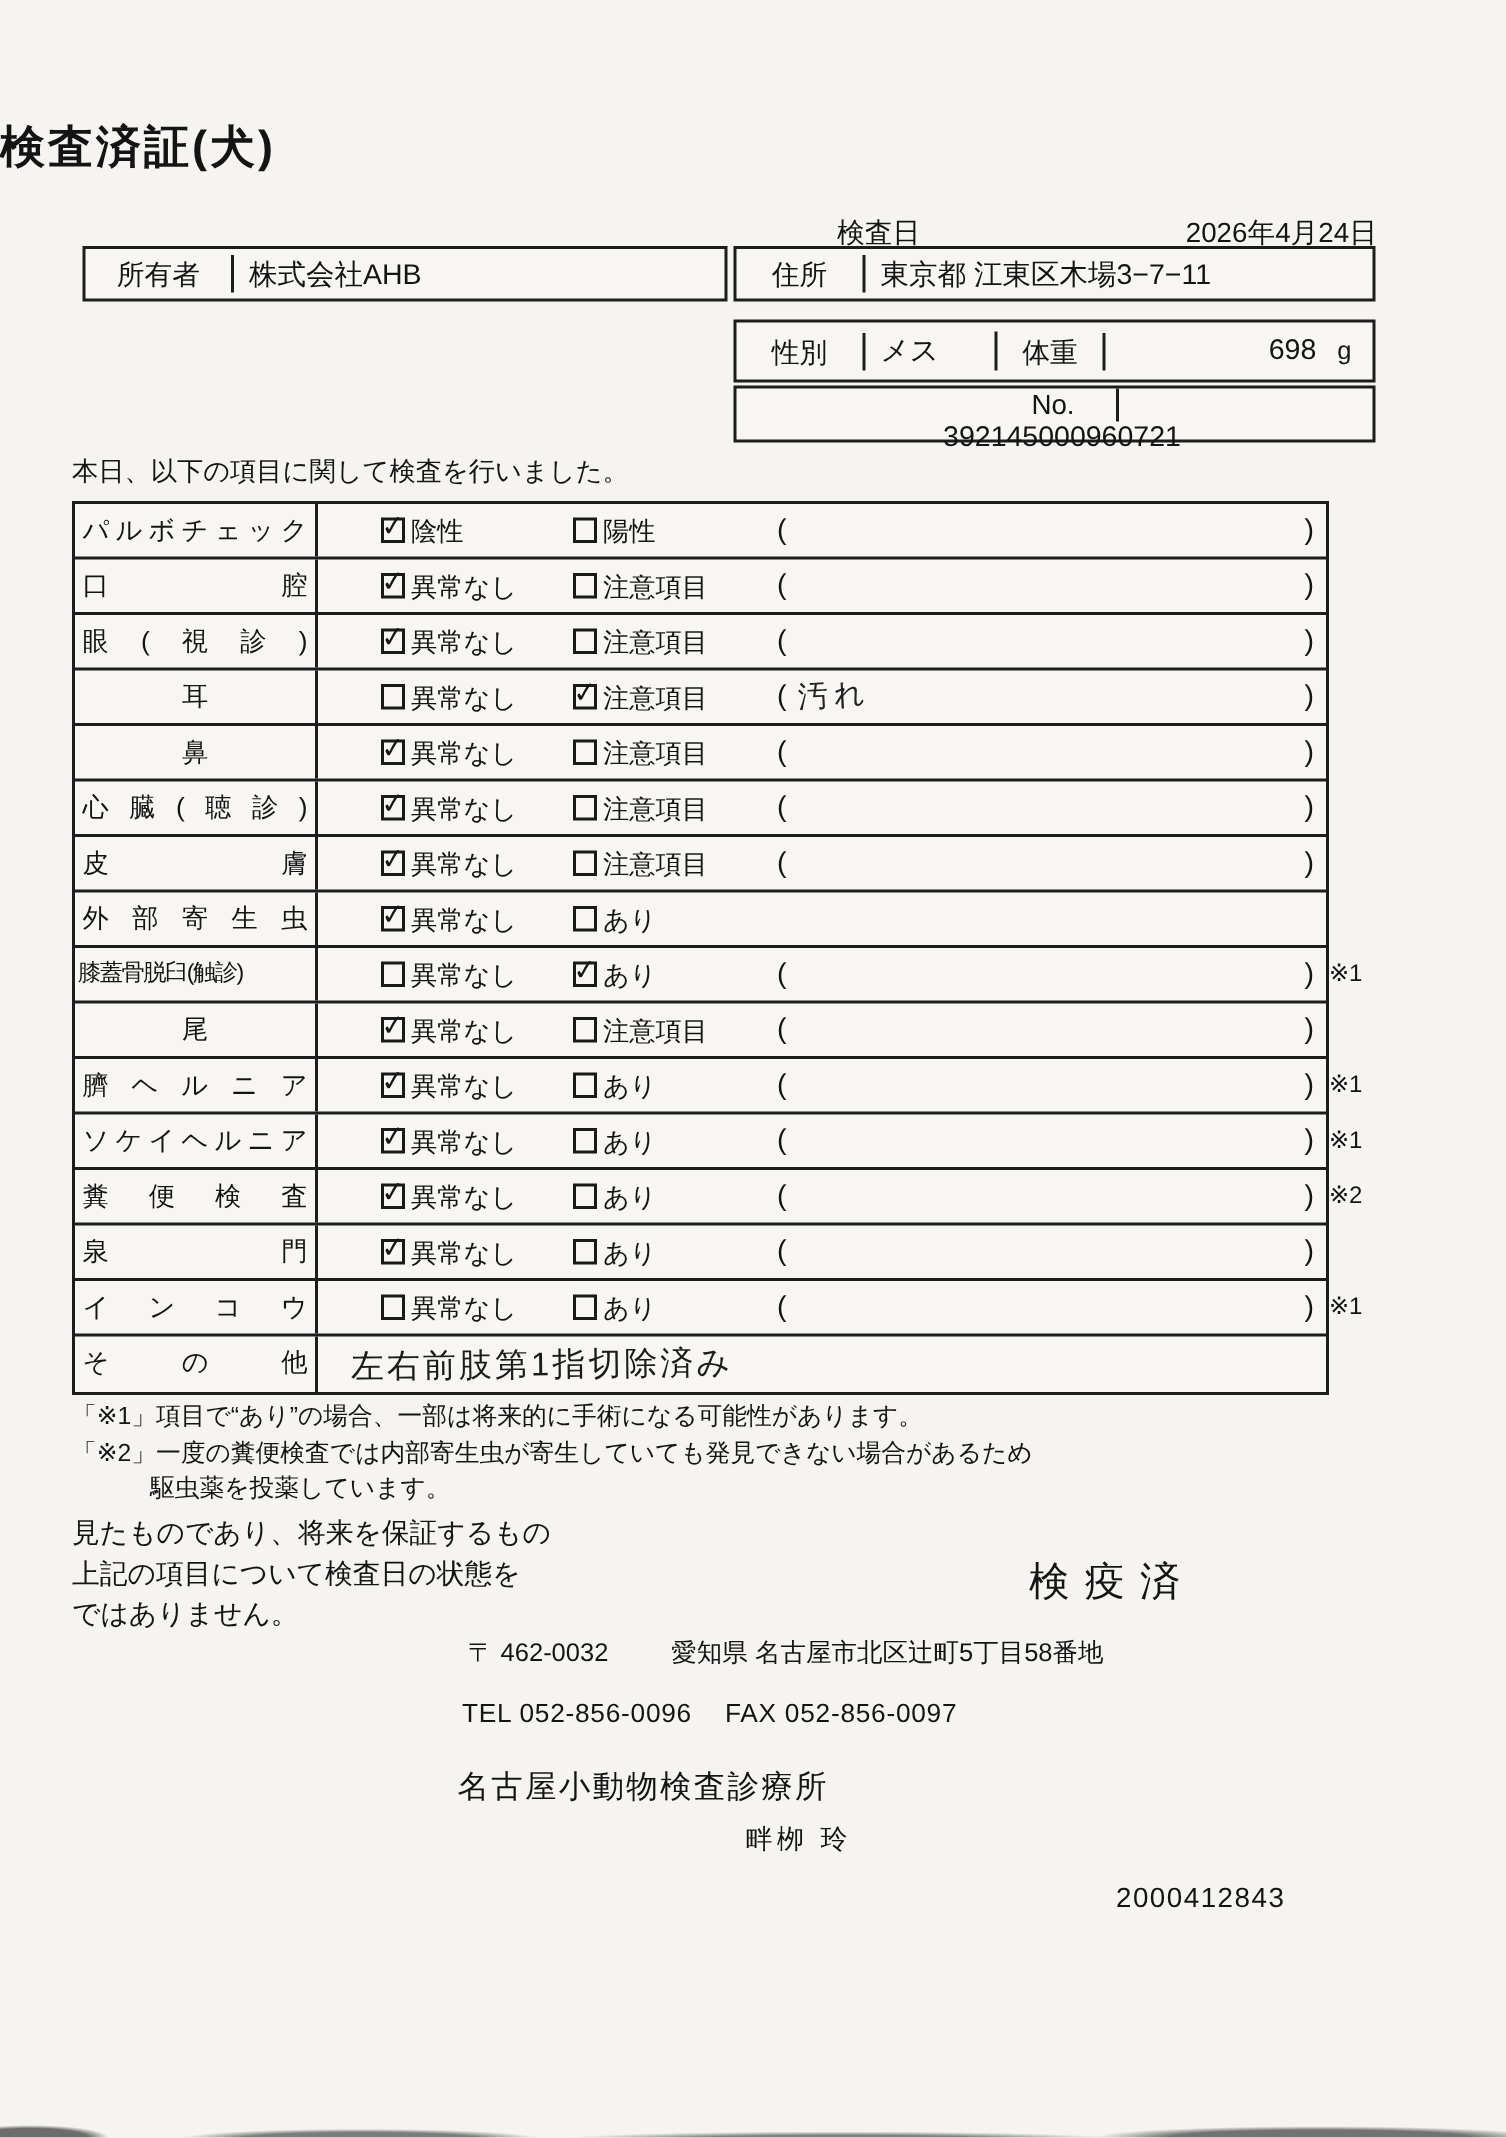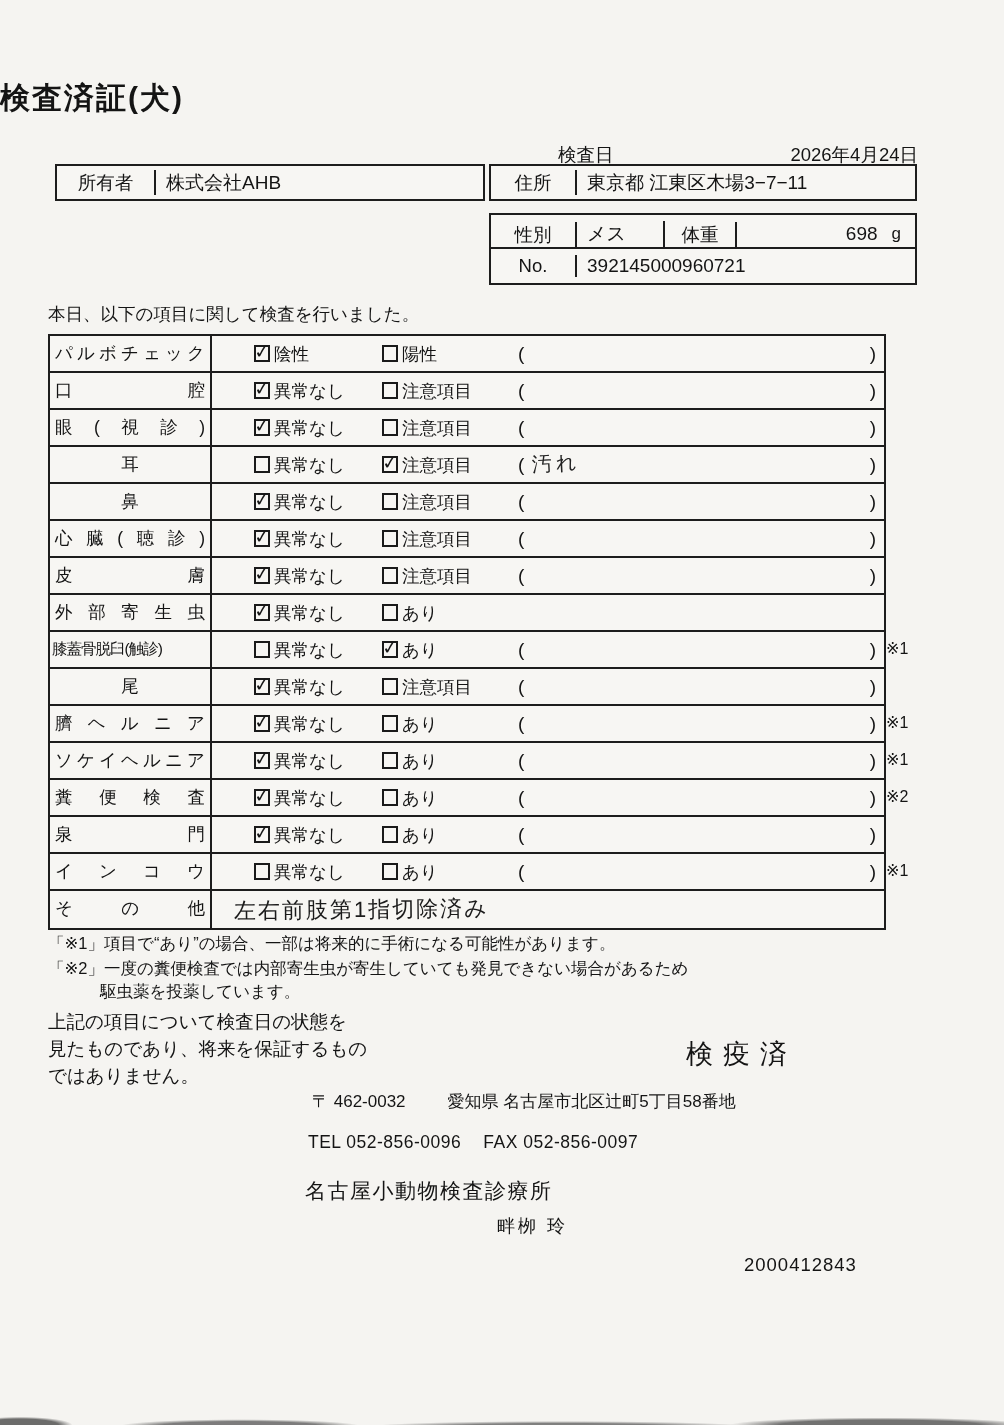--- a/index.html
+++ b/index.html
@@ -16,21 +16,21 @@
   
   .hbox{border:2px solid #1d1d1d;box-sizing:border-box;display:flex;align-items:center;background:#f7f6f3;}
   .hcell-label{display:flex;align-items:center;justify-content:center;border-right:2px solid #1d1d1d;font-size:18.5px;flex:none;}
   .hcell-value{display:flex;align-items:center;padding-left:10px;font-size:19px;flex:1;}
   .owner-box{top:164px;left:55px;width:430px;height:37px;}
   .addr-box{top:164px;left:489px;width:428px;height:37px;}
   .pet-left{top:213px;left:55px;width:430px;height:82px;border:2px solid #1d1d1d;box-sizing:border-box;background:#f7f6f3;}
   .pet-left .prow{display:flex;height:39px;box-sizing:border-box;}
   .pet-left .prow:first-child{border-bottom:2px solid #1d1d1d;}
   .sex-box{top:213px;left:489px;width:428px;height:42px;}
-  .no-box{top:247px;left:489px;width:428px;height:38px;}
+  .no-box{top:257px;left:489px;width:428px;height:38px;flex-direction:column;}
   .wlabel{width:97px;}
   .alabel{width:84px;}
   .mid-cell{display:flex;align-items:center;padding-left:10px;width:88px;border-right:2px solid #1d1d1d;font-size:19px;box-sizing:border-box;flex:none;}
   .wt-cell{display:flex;align-items:center;justify-content:center;width:72px;border-right:2px solid #1d1d1d;font-size:18.5px;box-sizing:border-box;flex:none;}
   .wt-val{display:flex;align-items:center;justify-content:flex-end;flex:1;font-size:19px;padding-right:14px;}
   .wt-val .unit{margin-left:14px;font-size:17px;}
 
   .statement{top:302px;left:48px;font-size:17.5px;}
 
   
@@ -438,22 +438,22 @@
         <span class="notemark"></span>
       </div>
     </div>
   </div>
 
   <div class="abs note1">「※1」項目で“あり”の場合、一部は将来的に手術になる可能性があります。</div>
   <div class="abs note2">「※2」一度の糞便検査では内部寄生虫が寄生していても発見できない場合があるため</div>
   <div class="abs note3">駆虫薬を投薬しています。</div>
 
   <div class="abs disclaimer">
+    <div>見たものであり、将来を保証するもの</div>
     <div>上記の項目について検査日の状態を</div>
-    <div>見たものであり、将来を保証するもの</div>
     <div>ではありません。</div>
   </div>
 
   <div class="abs stamp">検疫済</div>
 
   <div class="abs postal-line">
     <span>〒 462-0032</span><span class="gap"></span><span>愛知県 名古屋市北区辻町5丁目58番地</span>
   </div>
   <div class="abs tel-line">
     <span>TEL 052-856-0096</span><span class="gap"></span><span>FAX 052-856-0097</span>

